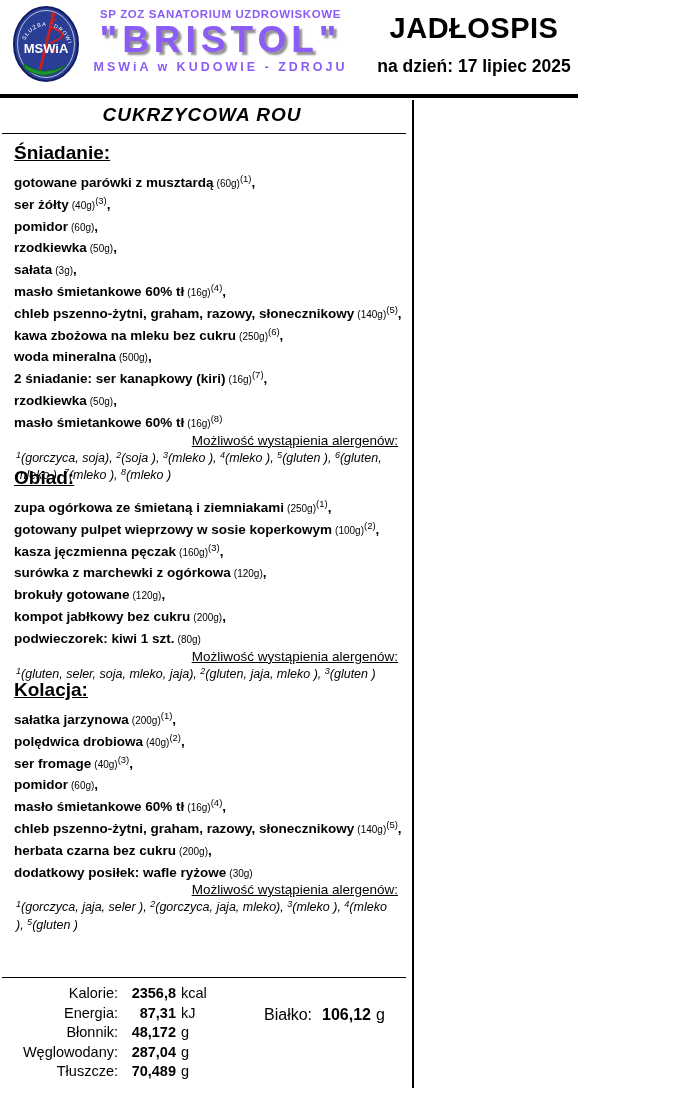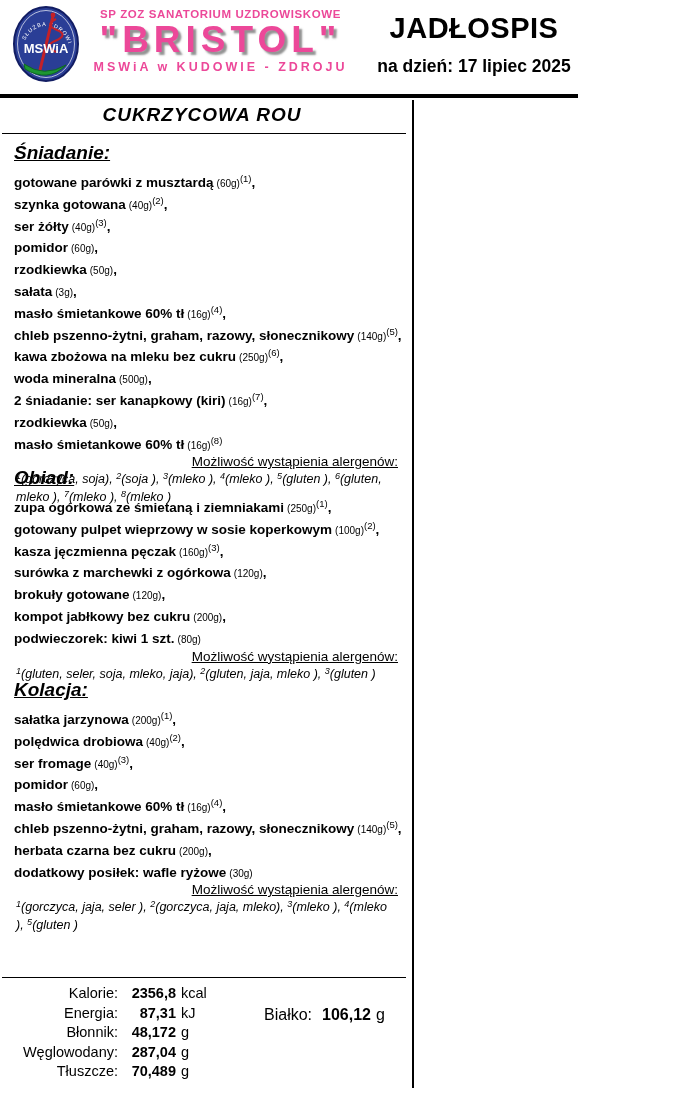--- a/index.html
+++ b/index.html
@@ -5,21 +5,21 @@
   * { margin:0; padding:0; box-sizing:border-box; }
   body { background:#e9e9e9; font-family:"Liberation Sans", sans-serif; }
   .page {
     position:relative; width:692px; height:1109px; margin:0 auto;
     background:#ffffff; color:#000; overflow:hidden;
   }
 
   
   .header { position:absolute; left:0; top:0; width:692px; height:94px; }
   .logo { position:absolute; left:12px; top:4px; width:68px; height:80px; }
-  .brand { position:absolute; left:78px; top:8px; width:285px; text-align:center; color:#ec4899; }
+  .brand { position:absolute; left:78px; top:8px; width:285px; text-align:center; color:#8b5cf6; }
   .brand-line1 { font-size:11.5px; font-weight:bold; letter-spacing:0.6px; white-space:nowrap; }
   .brand-name  { font-size:37px; font-weight:bold; letter-spacing:5px; line-height:40px; white-space:nowrap;
                  text-shadow:3px 3px 2px rgba(110,110,110,0.75); }
   .brand-line2 { font-size:12.5px; font-weight:bold; letter-spacing:3px; white-space:nowrap; }
   .doc-head { position:absolute; left:368px; top:12px; width:212px; text-align:center; }
   .doc-title { font-size:29px; font-weight:bold; letter-spacing:0.5px; }
   .doc-date  { font-size:17.5px; font-weight:bold; margin-top:11px; white-space:nowrap; }
   .header-rule { position:absolute; left:0; top:94px; width:578px; height:3.5px; background:#000; }
 
   
@@ -29,21 +29,21 @@
   .diet-title { position:absolute; left:0; top:4px; width:404px; text-align:center;
                 font-size:19px; font-weight:bold; font-style:italic; letter-spacing:1px; }
   .title-rule { position:absolute; left:2px; top:33px; width:404px; height:1.2px; background:#000; }
   .nutri-rule { position:absolute; left:2px; top:877px; width:404px; height:1.2px; background:#000; }
 
   .meal-section { position:absolute; left:0; width:404px; }
   .sec-breakfast { top:40px; }
   .sec-lunch     { top:365px; }
   .sec-dinner    { top:577px; }
 
-  .meal-title { font-size:19px; font-weight:bold; font-style:italic;
+  .meal-title { font-size:19px; font-weight:bold; 
                 text-decoration:underline; margin-left:14px; line-height:25px; }
   .items { margin-top:6px; margin-left:14px; }
   .item  { font-size:13.5px; font-weight:bold; line-height:16.8px; white-space:nowrap; }
   .item .qty { font-size:10px; font-weight:normal; margin-left:3px; }
   .item sup  { font-size:9.5px; font-weight:normal; vertical-align:5px; }
   .item .tail { font-weight:bold; }
 
   .allergen-heading { text-align:right; font-size:13.5px;
                       text-decoration:underline; margin-right:6px; line-height:15px; }
   .allergens { text-align:left; font-style:italic; font-size:12.5px;
@@ -103,21 +103,20 @@
 
     <div class="diet-title">CUKRZYCOWA ROU</div>
     <div class="title-rule"></div>
 
     <div class="meal-section sec-breakfast">
       <div class="meal-title">Śniadanie:</div>
       <div class="items">
 
           <div class="item"><span class="iname">gotowane parówki z musztardą</span><span class="qty">(60g)</span><sup>(1)</sup><span class="tail">,</span></div>
 
-          <div class="item"><span class="iname">szynka gotowana</span><span class="qty">(40g)</span><sup>(2)</sup><span class="tail">,</span></div>
 
           <div class="item"><span class="iname">ser żółty</span><span class="qty">(40g)</span><sup>(3)</sup><span class="tail">,</span></div>
 
           <div class="item"><span class="iname">pomidor</span><span class="qty">(60g)</span><sup></sup><span class="tail">,</span></div>
 
           <div class="item"><span class="iname">rzodkiewka</span><span class="qty">(50g)</span><sup></sup><span class="tail">,</span></div>
 
           <div class="item"><span class="iname">sałata</span><span class="qty">(3g)</span><sup></sup><span class="tail">,</span></div>
 
           <div class="item"><span class="iname">masło śmietankowe 60% tł</span><span class="qty">(16g)</span><sup>(4)</sup><span class="tail">,</span></div>

